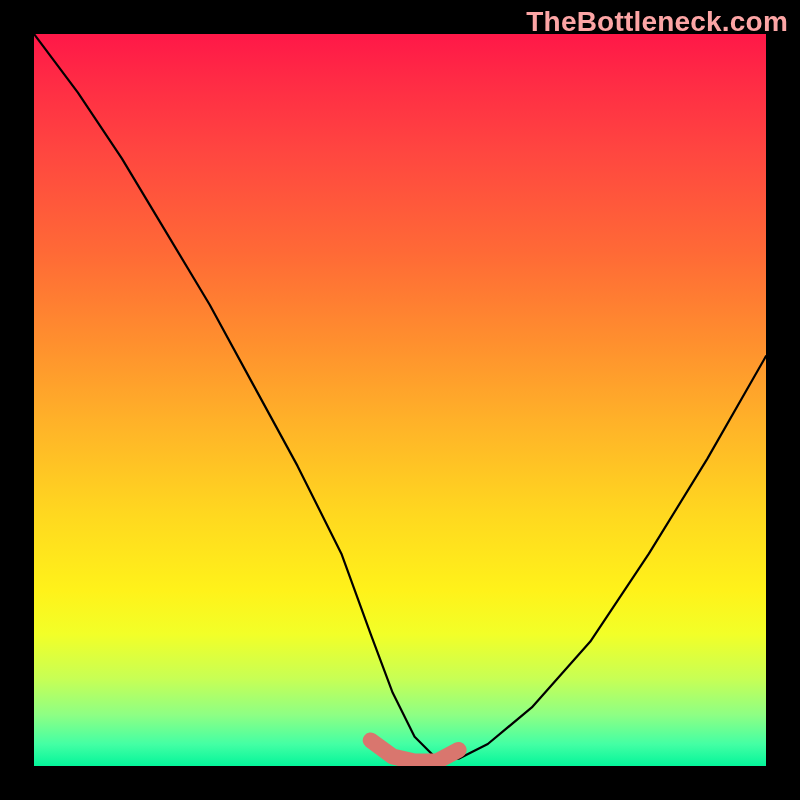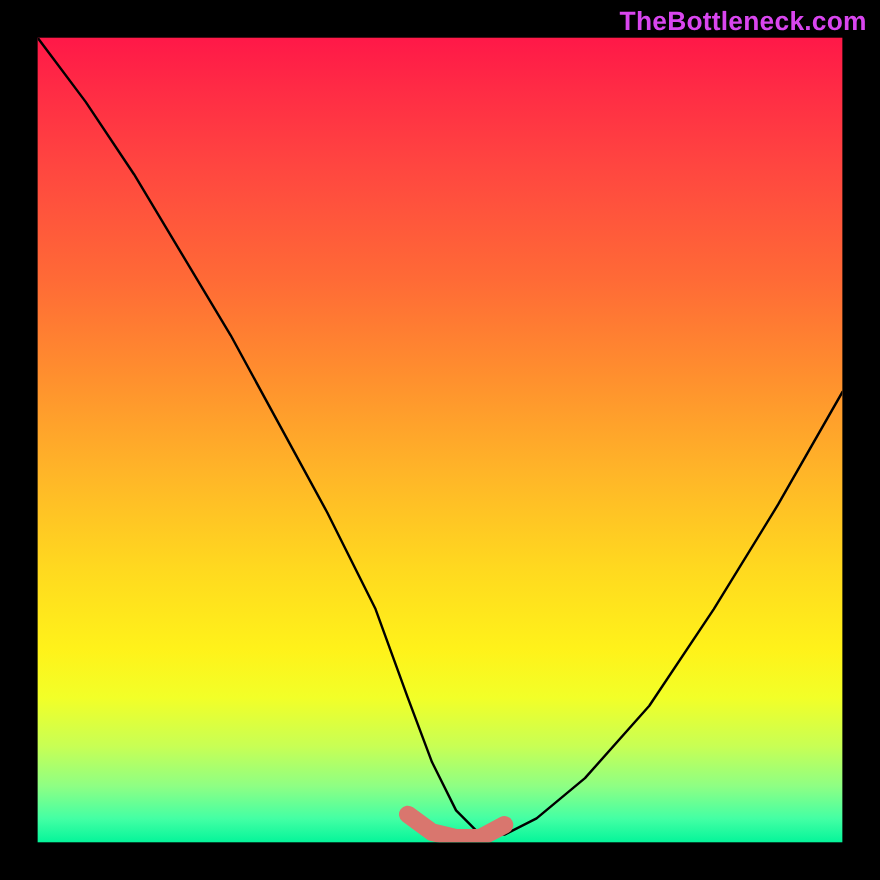--- a/index.html
+++ b/index.html
@@ -14,23 +14,23 @@
   .frame {
     position: relative;
     width: 800px;
     height: 800px;
     background: #000;
   }
   .watermark {
     position: absolute;
     top: 6px;
     right: 12px;
-    font-size: 24px;
+    font-size: 28px;
     font-weight: 600;
-    color: #d946ef;
+    color: #fca5a5;
     letter-spacing: 0.2px;
     z-index: 20;
   }
   .plot-area {
     position: absolute;
     left: 34px;
     top: 34px;
     width: 732px;
     height: 732px;
     overflow: hidden;

